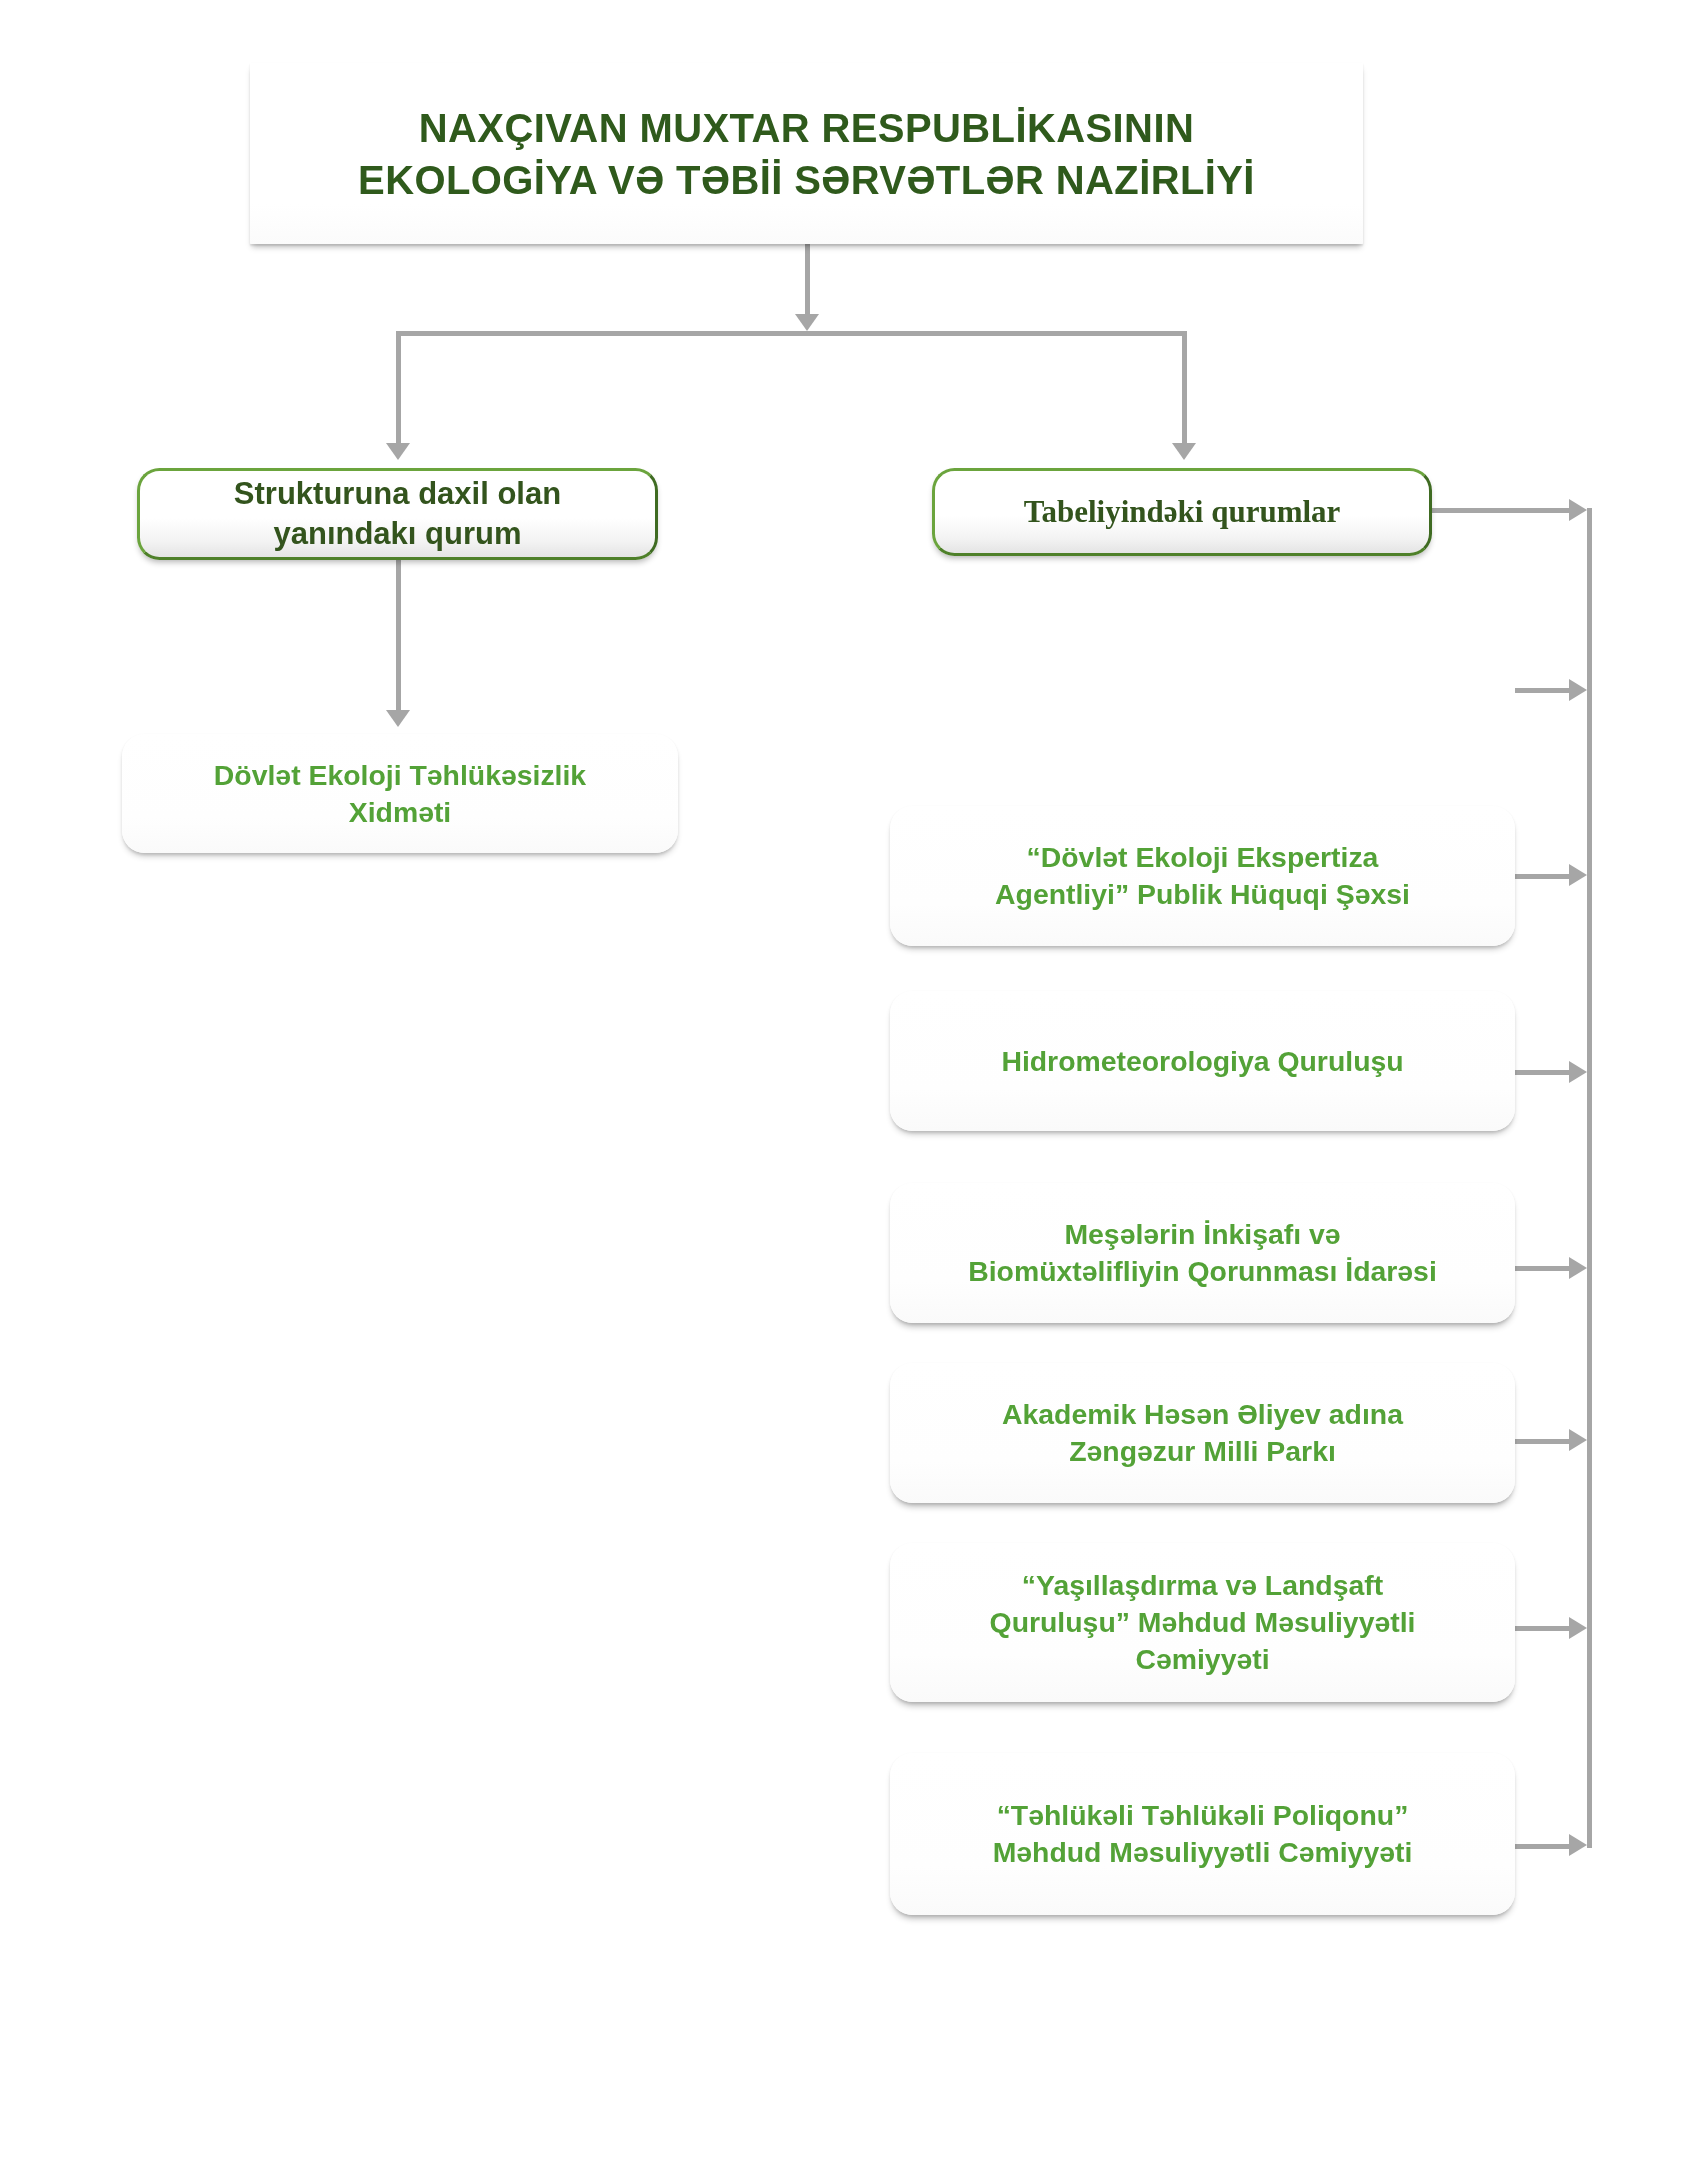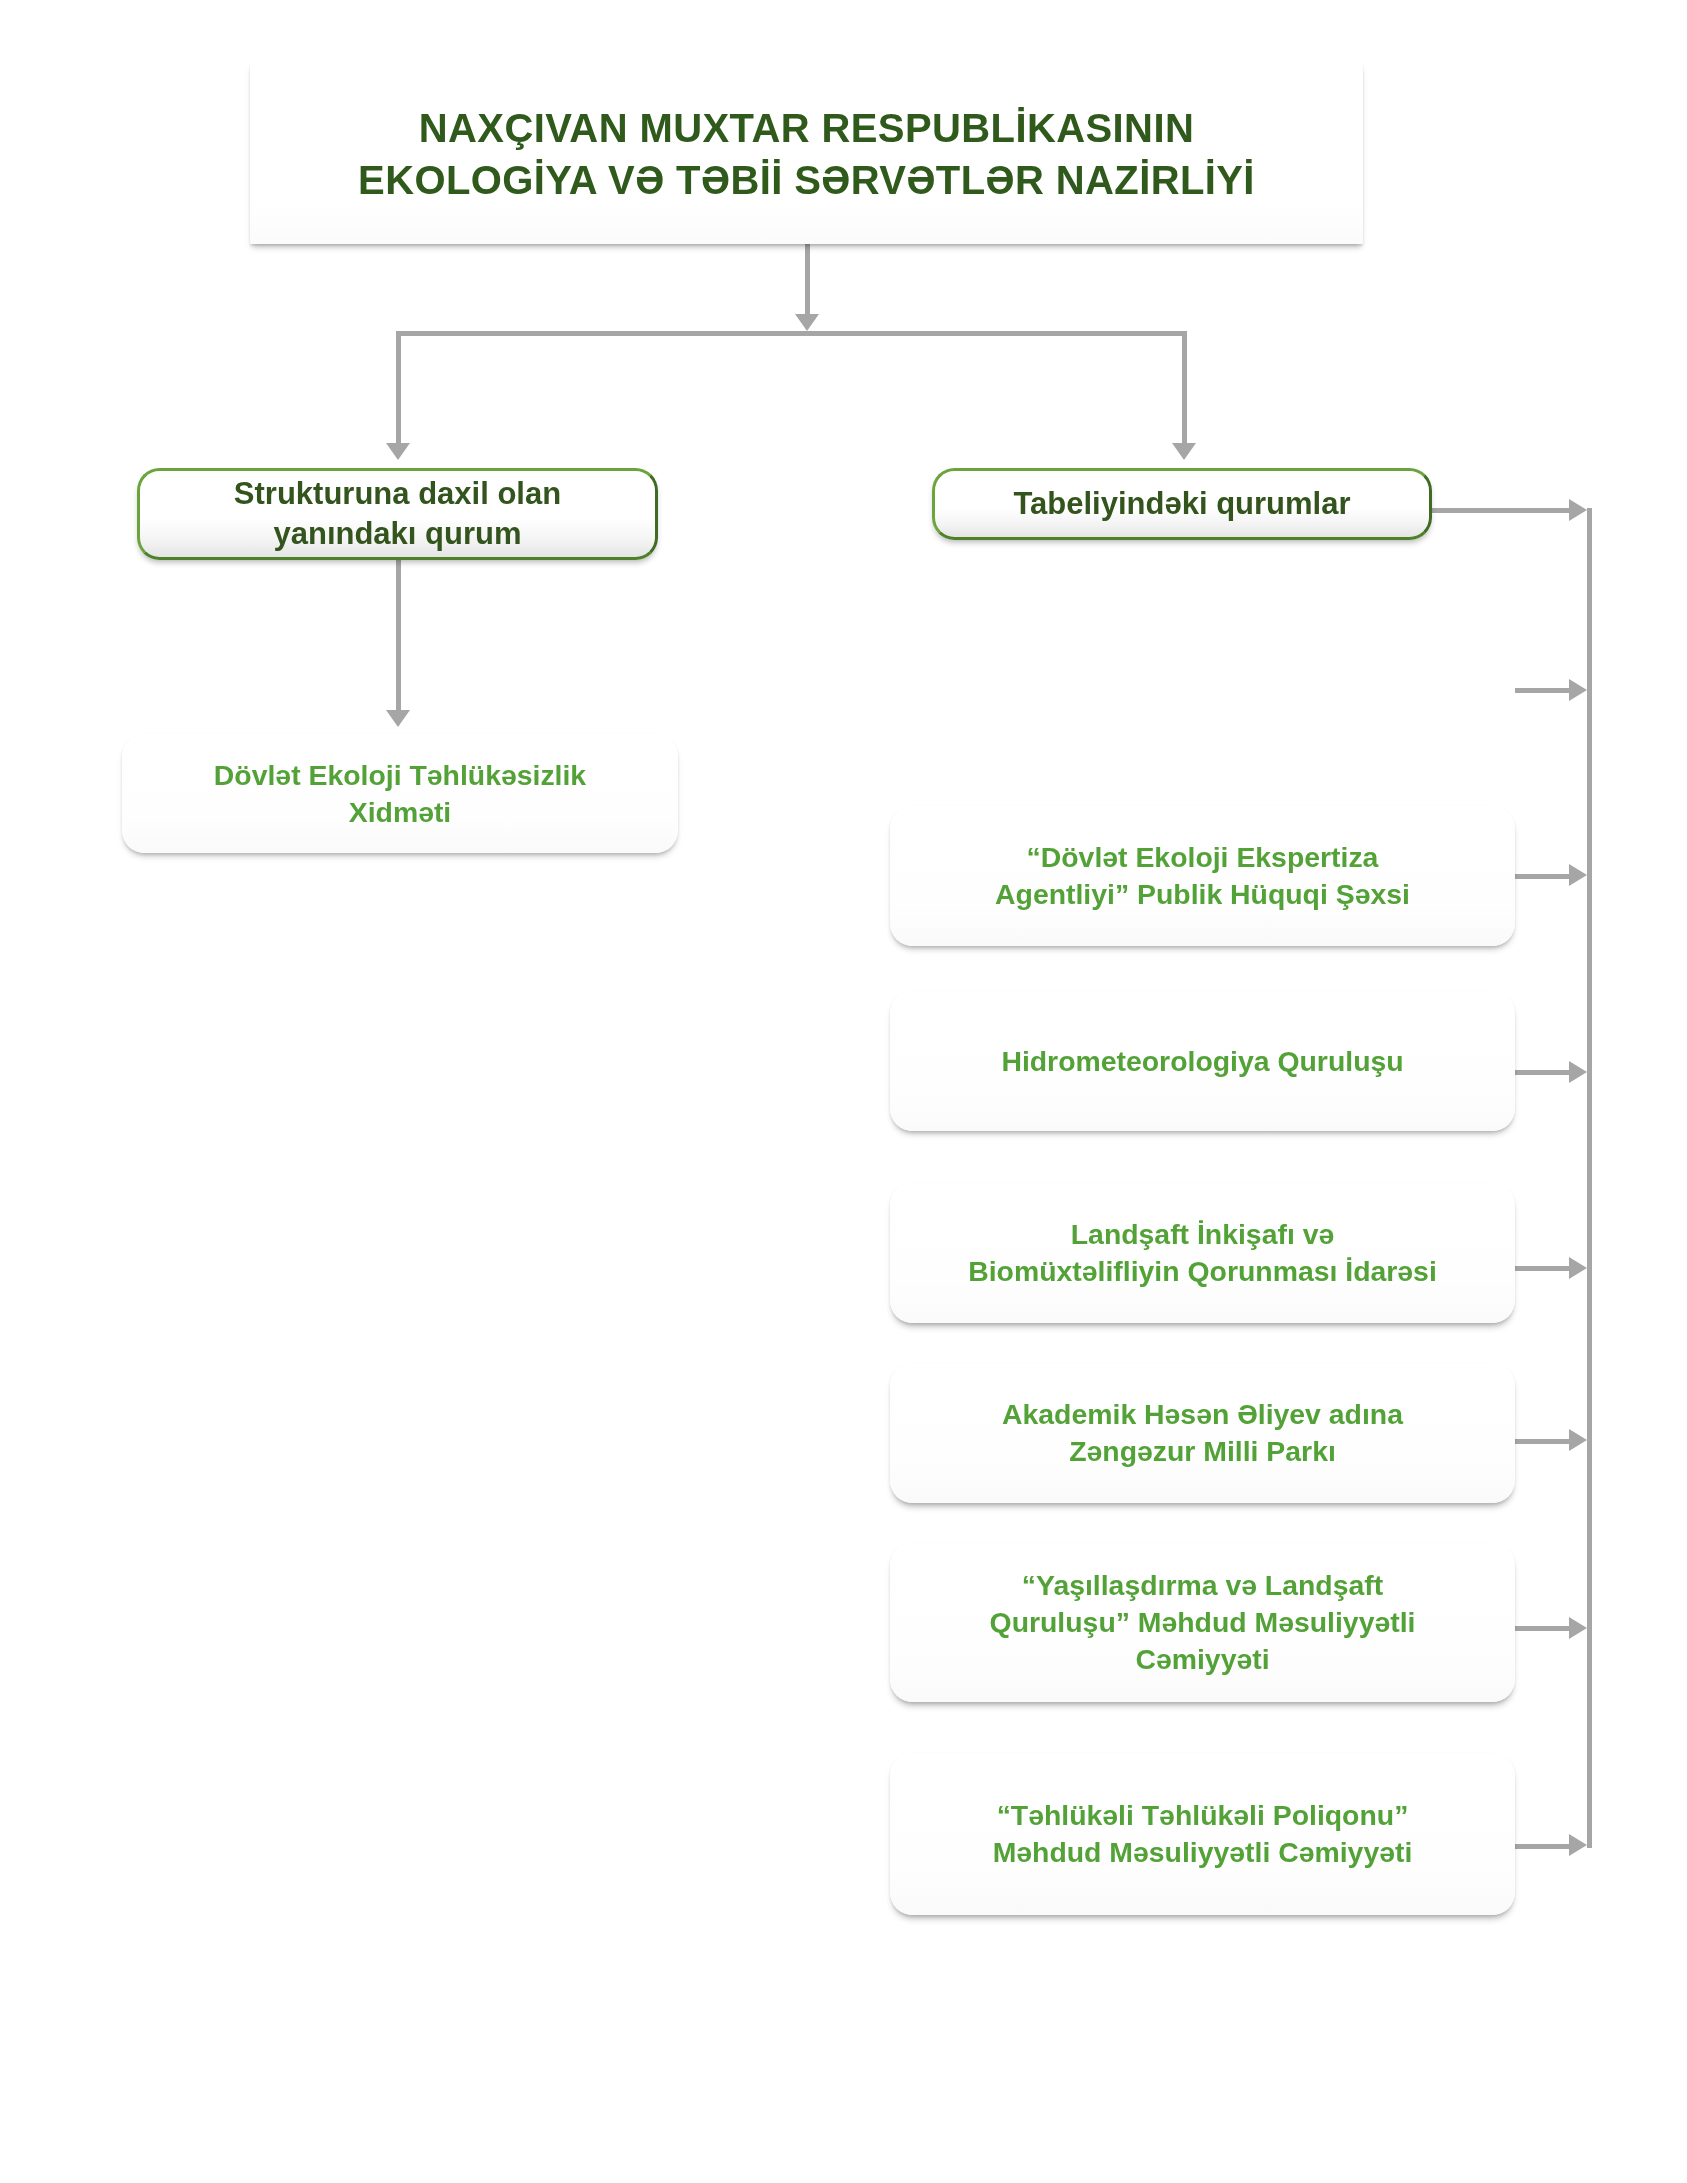--- a/index.html
+++ b/index.html
@@ -134,21 +134,21 @@
   </div>
 
   <div class="conn vline" style="left:396px;top:547px;height:152px;"></div>
   <div class="arrow-down" style="left:386px;top:697px;"></div>
 
   <div class="box leaf-box" style="left:122px;top:721px;width:556px;height:119px;">
     <span class="txt">Dövlət Ekoloji Təhlükəsizlik
 Xidməti</span>
   </div>
 
-  <div class="box hdr-box" style="left:932px;top:455px;width:500px;height:72px;">
+  <div class="box hdr-box" style="left:932px;top:455px;width:500px;height:88px;font-family:Liberation Serif, serif;">
     <span class="txt">Tabeliyindəki qurumlar</span>
   </div>
 
   <div class="conn vline" style="left:1587px;top:495px;height:1340px;"></div>
 
   <div class="conn hline" style="left:1431px;top:495px;width:141px;"></div>
   <div class="arrow-right" style="left:1569px;top:486px;"></div>
 
   <div class="conn hline" style="left:1515px;top:675px;width:57px;"></div>
   <div class="arrow-right" style="left:1569px;top:666px;"></div>
@@ -160,21 +160,21 @@
   <div class="conn hline" style="left:1515px;top:861px;width:57px;"></div>
   <div class="arrow-right" style="left:1569px;top:851px;"></div>
 
   <div class="box leaf-box" style="left:890px;top:978px;width:625px;height:140px;">
     <span class="txt">Hidrometeorologiya Quruluşu</span>
   </div>
   <div class="conn hline" style="left:1515px;top:1057px;width:57px;"></div>
   <div class="arrow-right" style="left:1569px;top:1048px;"></div>
 
   <div class="box leaf-box" style="left:890px;top:1170px;width:625px;height:140px;">
-    <span class="txt">Landşaft İnkişafı və
+    <span class="txt">Meşələrin İnkişafı və
 Biomüxtəlifliyin Qorunması İdarəsi</span>
   </div>
   <div class="conn hline" style="left:1515px;top:1253px;width:57px;"></div>
   <div class="arrow-right" style="left:1569px;top:1244px;"></div>
 
   <div class="box leaf-box" style="left:890px;top:1350px;width:625px;height:140px;">
     <span class="txt">Akademik Həsən Əliyev adına
 Zəngəzur Milli Parkı</span>
   </div>
   <div class="conn hline" style="left:1515px;top:1426px;width:57px;"></div>

